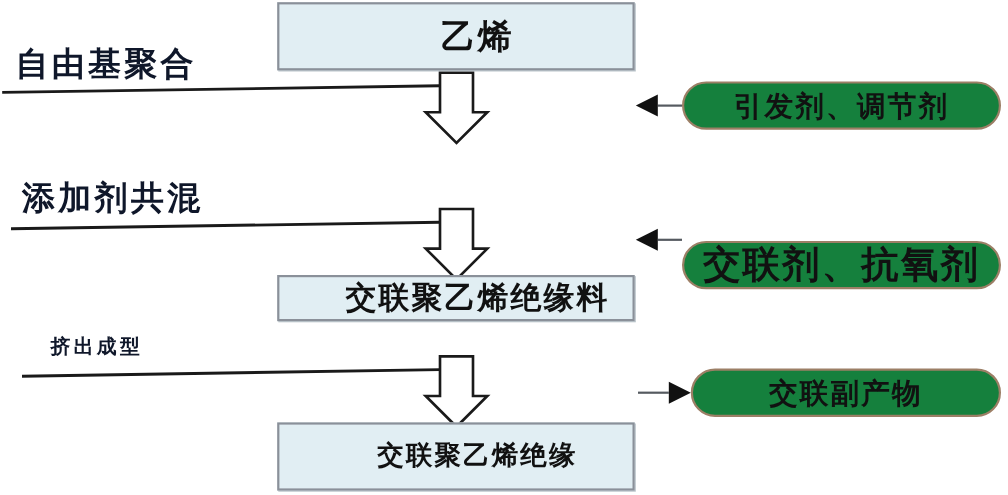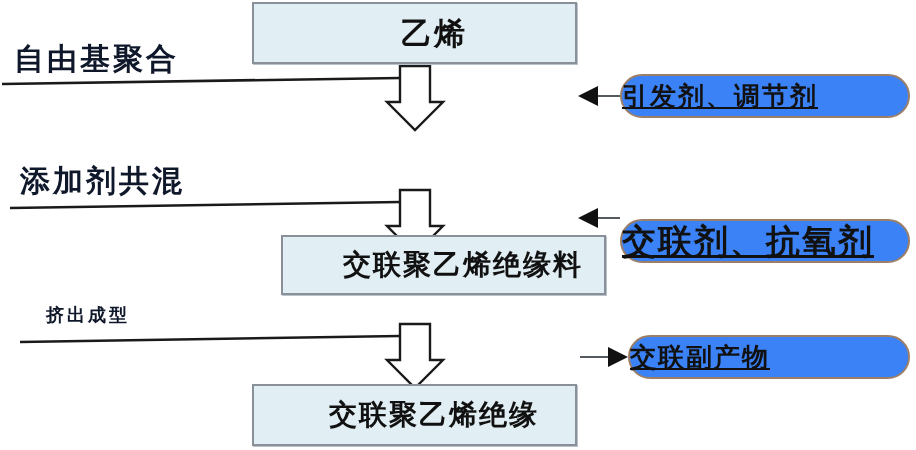--- a/index.html
+++ b/index.html
@@ -28,29 +28,29 @@
     font-weight: 700;
     letter-spacing: 2px;
     box-shadow: 1px 1px 0 #b9c3c9;
     padding-left: 39px;
   }
   .pbox span { display: block; line-height: 1; }
   
   .pill {
     position: absolute;
     box-sizing: border-box;
-    background: #3b82f6;
+    background: #15803d;
     border: 2px solid #9c7f66;
     border-radius: 999px;
     display: flex;
     align-items: center;
+    justify-content: center;
     color: #111111;
     font-weight: 700;
     letter-spacing: 2px;
-    text-decoration: underline;
   }
   .pill span { display: block; line-height: 1; }
   
   .stage-label {
     position: absolute;
     color: #0f172a;
     font-weight: 700;
     letter-spacing: 3px;
     white-space: nowrap;
     line-height: 1;
@@ -91,25 +91,25 @@
 
     <line x1="580" y1="357" x2="608" y2="357" stroke="#555a60" stroke-width="2"></line>
     <polygon points="608,347 608,367 628,357" fill="#111111"></polygon>
   </svg>
 
   <div class="pbox" style="left:252px; top:2px; width:325px; height:62px; font-size:31px;">
     <span>乙烯</span>
   </div>
 
 
-  <div class="pbox" style="left:252px; top:235px; width:325px; height:60px; font-size:28px;margin-left:29px;">
+  <div class="pbox" style="left:252px; top:250px; width:325px; height:42px; font-size:28px;">
     <span>交联聚乙烯绝缘料</span>
   </div>
 
-  <div class="pbox" style="left:252px; top:384px; width:325px; height:62px; font-size:28px;">
+  <div class="pbox" style="left:252px; top:384px; width:325px; height:62px; font-size:24px;">
     <span>交联聚乙烯绝缘</span>
   </div>
 
   <div class="pill" style="left:620px; top:74px; width:290px; height:44px; font-size:26px;">
     <span>引发剂、调节剂</span>
   </div>
 
   <div class="pill" style="left:620px; top:196px; width:290px; height:44px; font-size:34px;margin-top:23px;">
     <span>交联剂、抗氧剂</span>
   </div>

